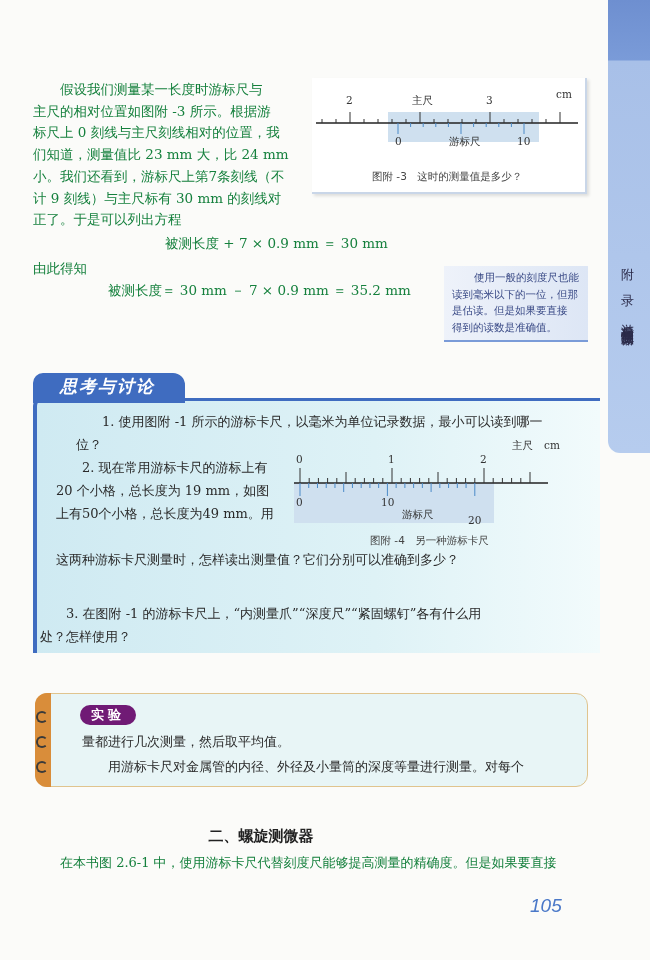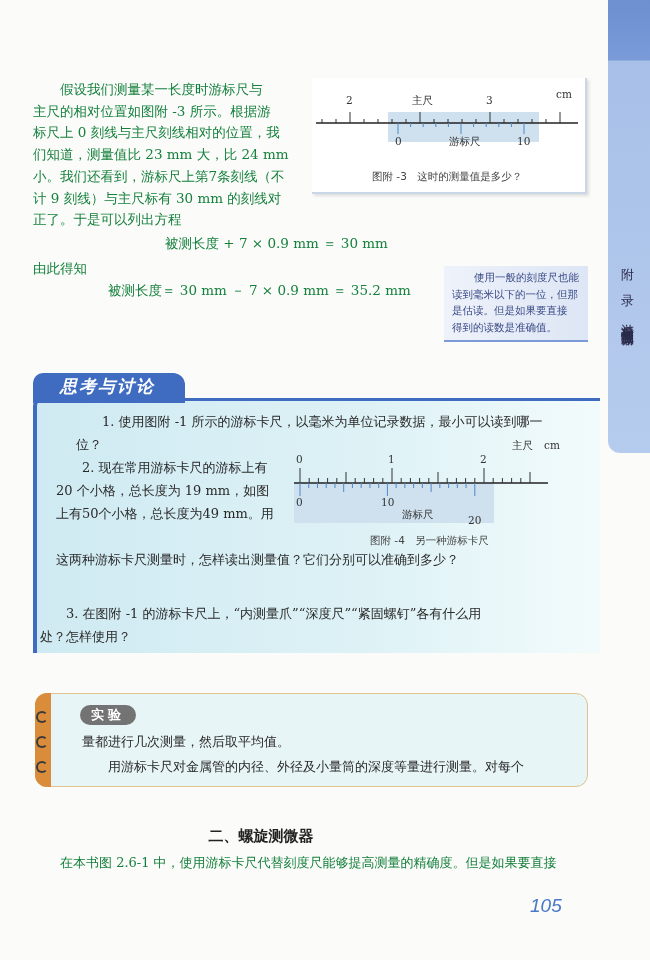--- a/index.html
+++ b/index.html
@@ -85,21 +85,21 @@
     .exp-spine {
       position: absolute; left: 35px; top: 693px; width: 16px; height: 94px;
       background: #d98d3a; border-radius: 12px 0 0 12px;
     }
     .ring {
       position: absolute; width: 12px; height: 12px;
       border: 2px solid #3a3a3a; border-right-color: transparent; border-radius: 50%;
     }
     .exp-badge {
       position: absolute; left: 80px; top: 705px; width: 56px; height: 20px;
-      background: #737373; border-radius: 10px;
+      background: #701a75; border-radius: 10px;
       color: #fff; font-weight: bold; font-size: 13px; text-align: center;
       line-height: 20px; letter-spacing: 4px; font-family: "DejaVu Sans", sans-serif;
     }
     .exp-text {
       position: absolute; font-size: 13px; line-height: 25px; color: #2a2a2a;
     }
 
     .section-title {
       position: absolute; left: 0; width: 522px; top: 827px; text-align: center;
       font-size: 15px; font-weight: bold; color: #222;

